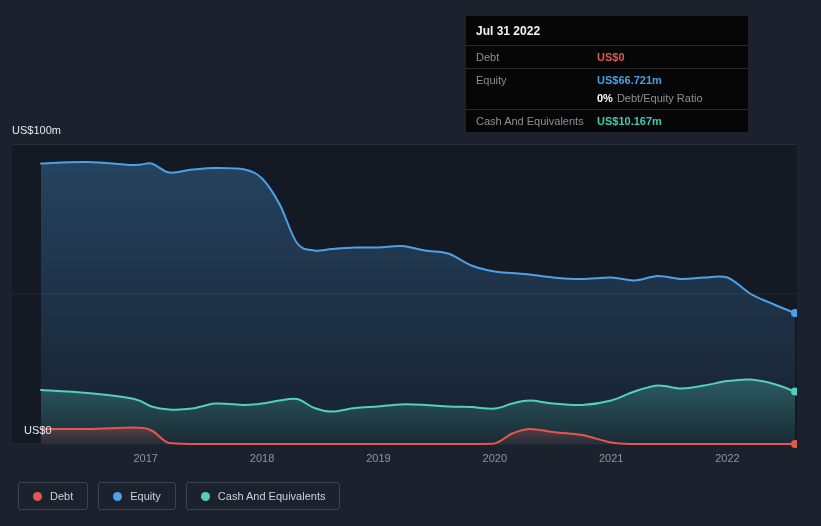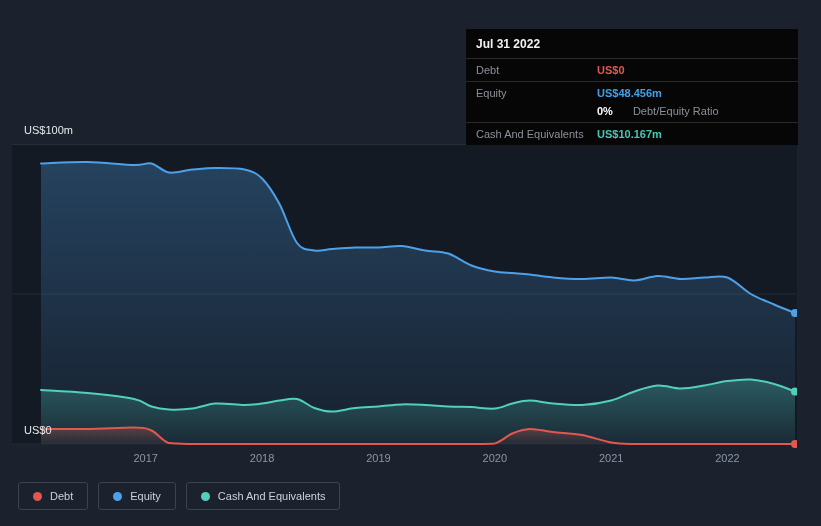--- a/index.html
+++ b/index.html
@@ -3,36 +3,36 @@
 <meta charset="utf-8">
 <style>
   html,body { margin:0; padding:0; background:#10151c; }
   .page {
     position:relative; width:821px; height:526px; overflow:hidden;
     background:#1b222d;
     font-family:"Liberation Sans", sans-serif;
   }
   
   .tooltip {
-    position:absolute; left:466px; top:29px; width:332px;
+    position:absolute; left:466px; top:16px; width:282px;
     background:#060606; z-index:5; font-size:11px; color:#fff;
   }
   .t-title { padding:8px 10px 7px 10px; font-size:12px; font-weight:bold; color:#f2f2f2; }
   .trow { display:flex; align-items:center; padding:5px 10px; border-top:1px solid #2a2a2a; }
   .trow.no-sep { border-top:none; padding-top:1px; }
   .tlabel { width:121px; flex:none; color:#8c9199; }
   .tvalue { font-weight:bold; }
   .v-debt  { color:#e2574f; }
   .v-equity{ color:#41a0e8; }
   .v-cash  { color:#45c8b4; }
   .ratio-val { color:#ffffff; font-weight:bold; }
-  .ratio-label { color:#8c9199; margin-left:20px;text-align:center; }
+  .ratio-label { color:#8c9199; margin-left:4px;text-align:center; }
   
   .ylab { position:absolute; font-size:11px; color:#e6e9ed; z-index:2; }
-  .ylab-top { left:24px; top:124px; }
+  .ylab-top { left:12px; top:124px; }
   .ylab-bottom { left:24px; top:424px; }
   
   .chart { position:absolute; left:12px; top:144px; width:785px; height:330px; }
   
   .legend { position:absolute; left:18px; top:482px; display:flex; gap:10px; }
   .legend-item {
     display:flex; align-items:center; gap:8px;
     border:1px solid #3a4350; border-radius:3px;
     padding:7px 14px; font-size:11px; color:#cdd2d9; cursor:pointer;
     background:transparent;
@@ -45,21 +45,21 @@
 <div class="page">
 
   <div class="tooltip">
     <div class="t-title">Jul 31 2022</div>
     <div class="trow">
       <span class="tlabel">Debt</span>
       <span class="tvalue v-debt">US$0</span>
     </div>
     <div class="trow">
       <span class="tlabel">Equity</span>
-      <span class="tvalue v-equity">US$48.456m</span>
+      <span class="tvalue v-equity">US$66.721m</span>
     </div>
     <div class="trow no-sep">
       <span class="tlabel"></span>
       <span class="ratio-val">0%</span>
       <span class="ratio-label">Debt/Equity Ratio</span>
     </div>
     <div class="trow">
       <span class="tlabel">Cash And Equivalents</span>
       <span class="tvalue v-cash">US$10.167m</span>
     </div>

